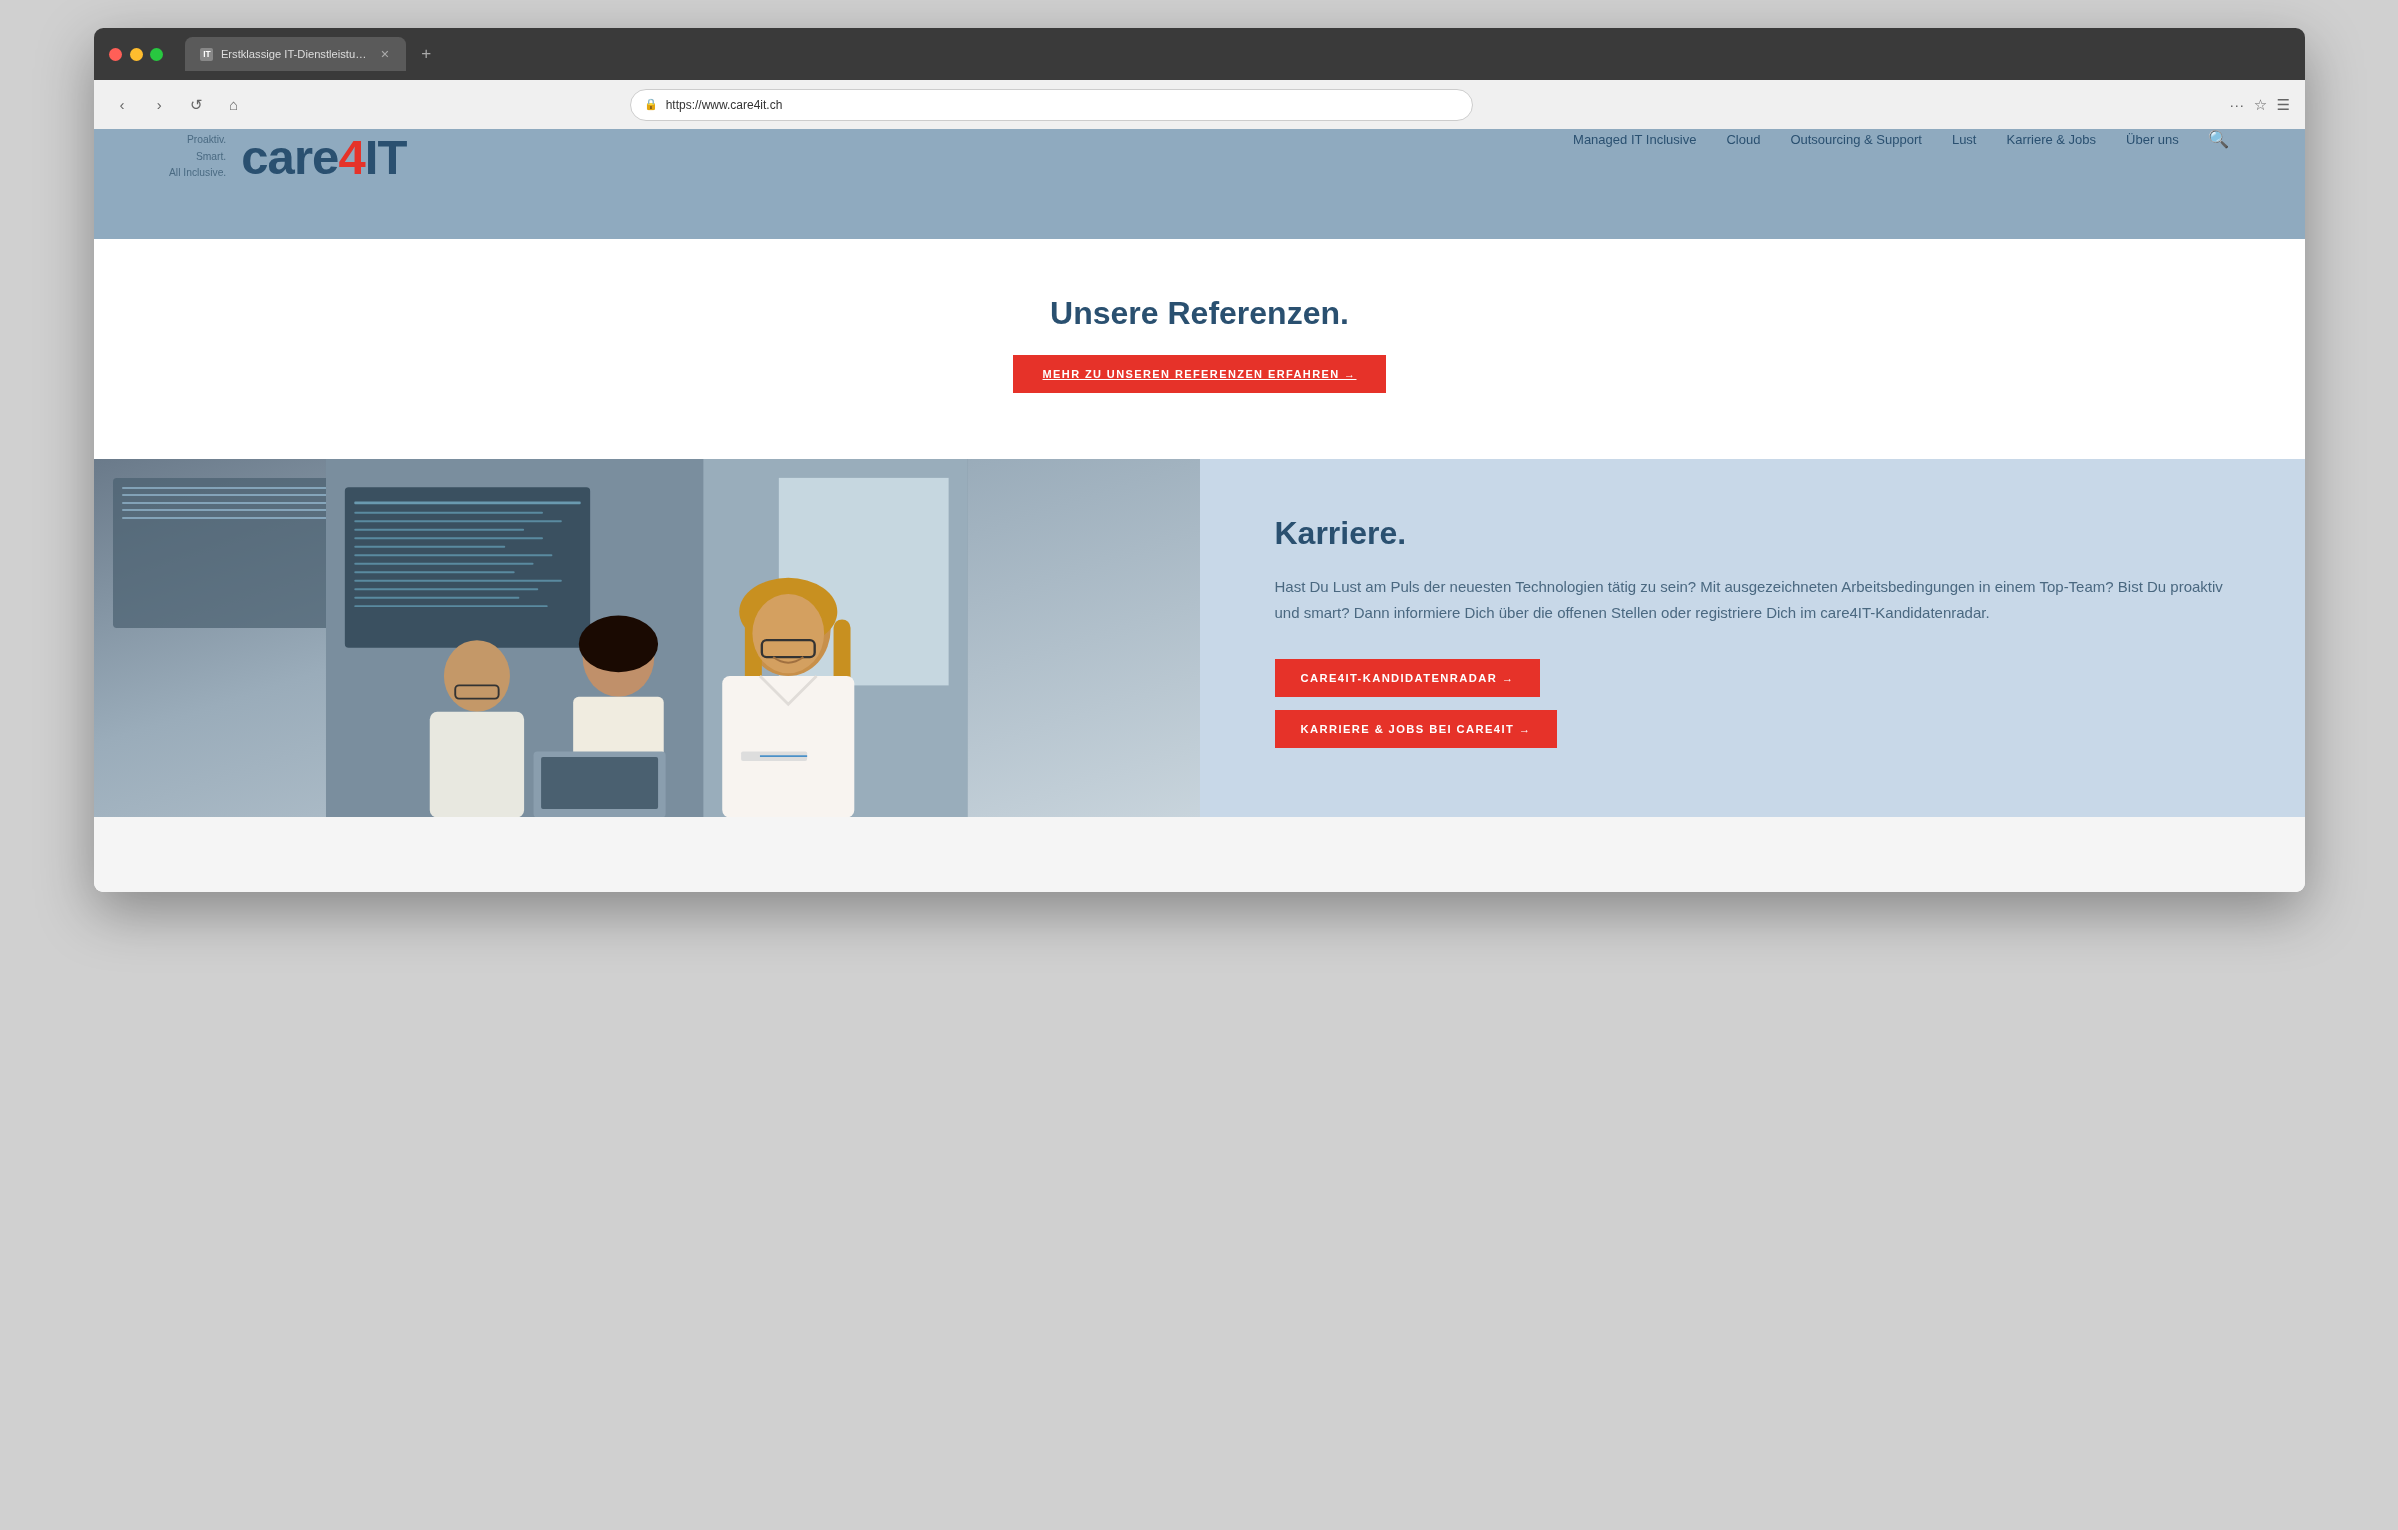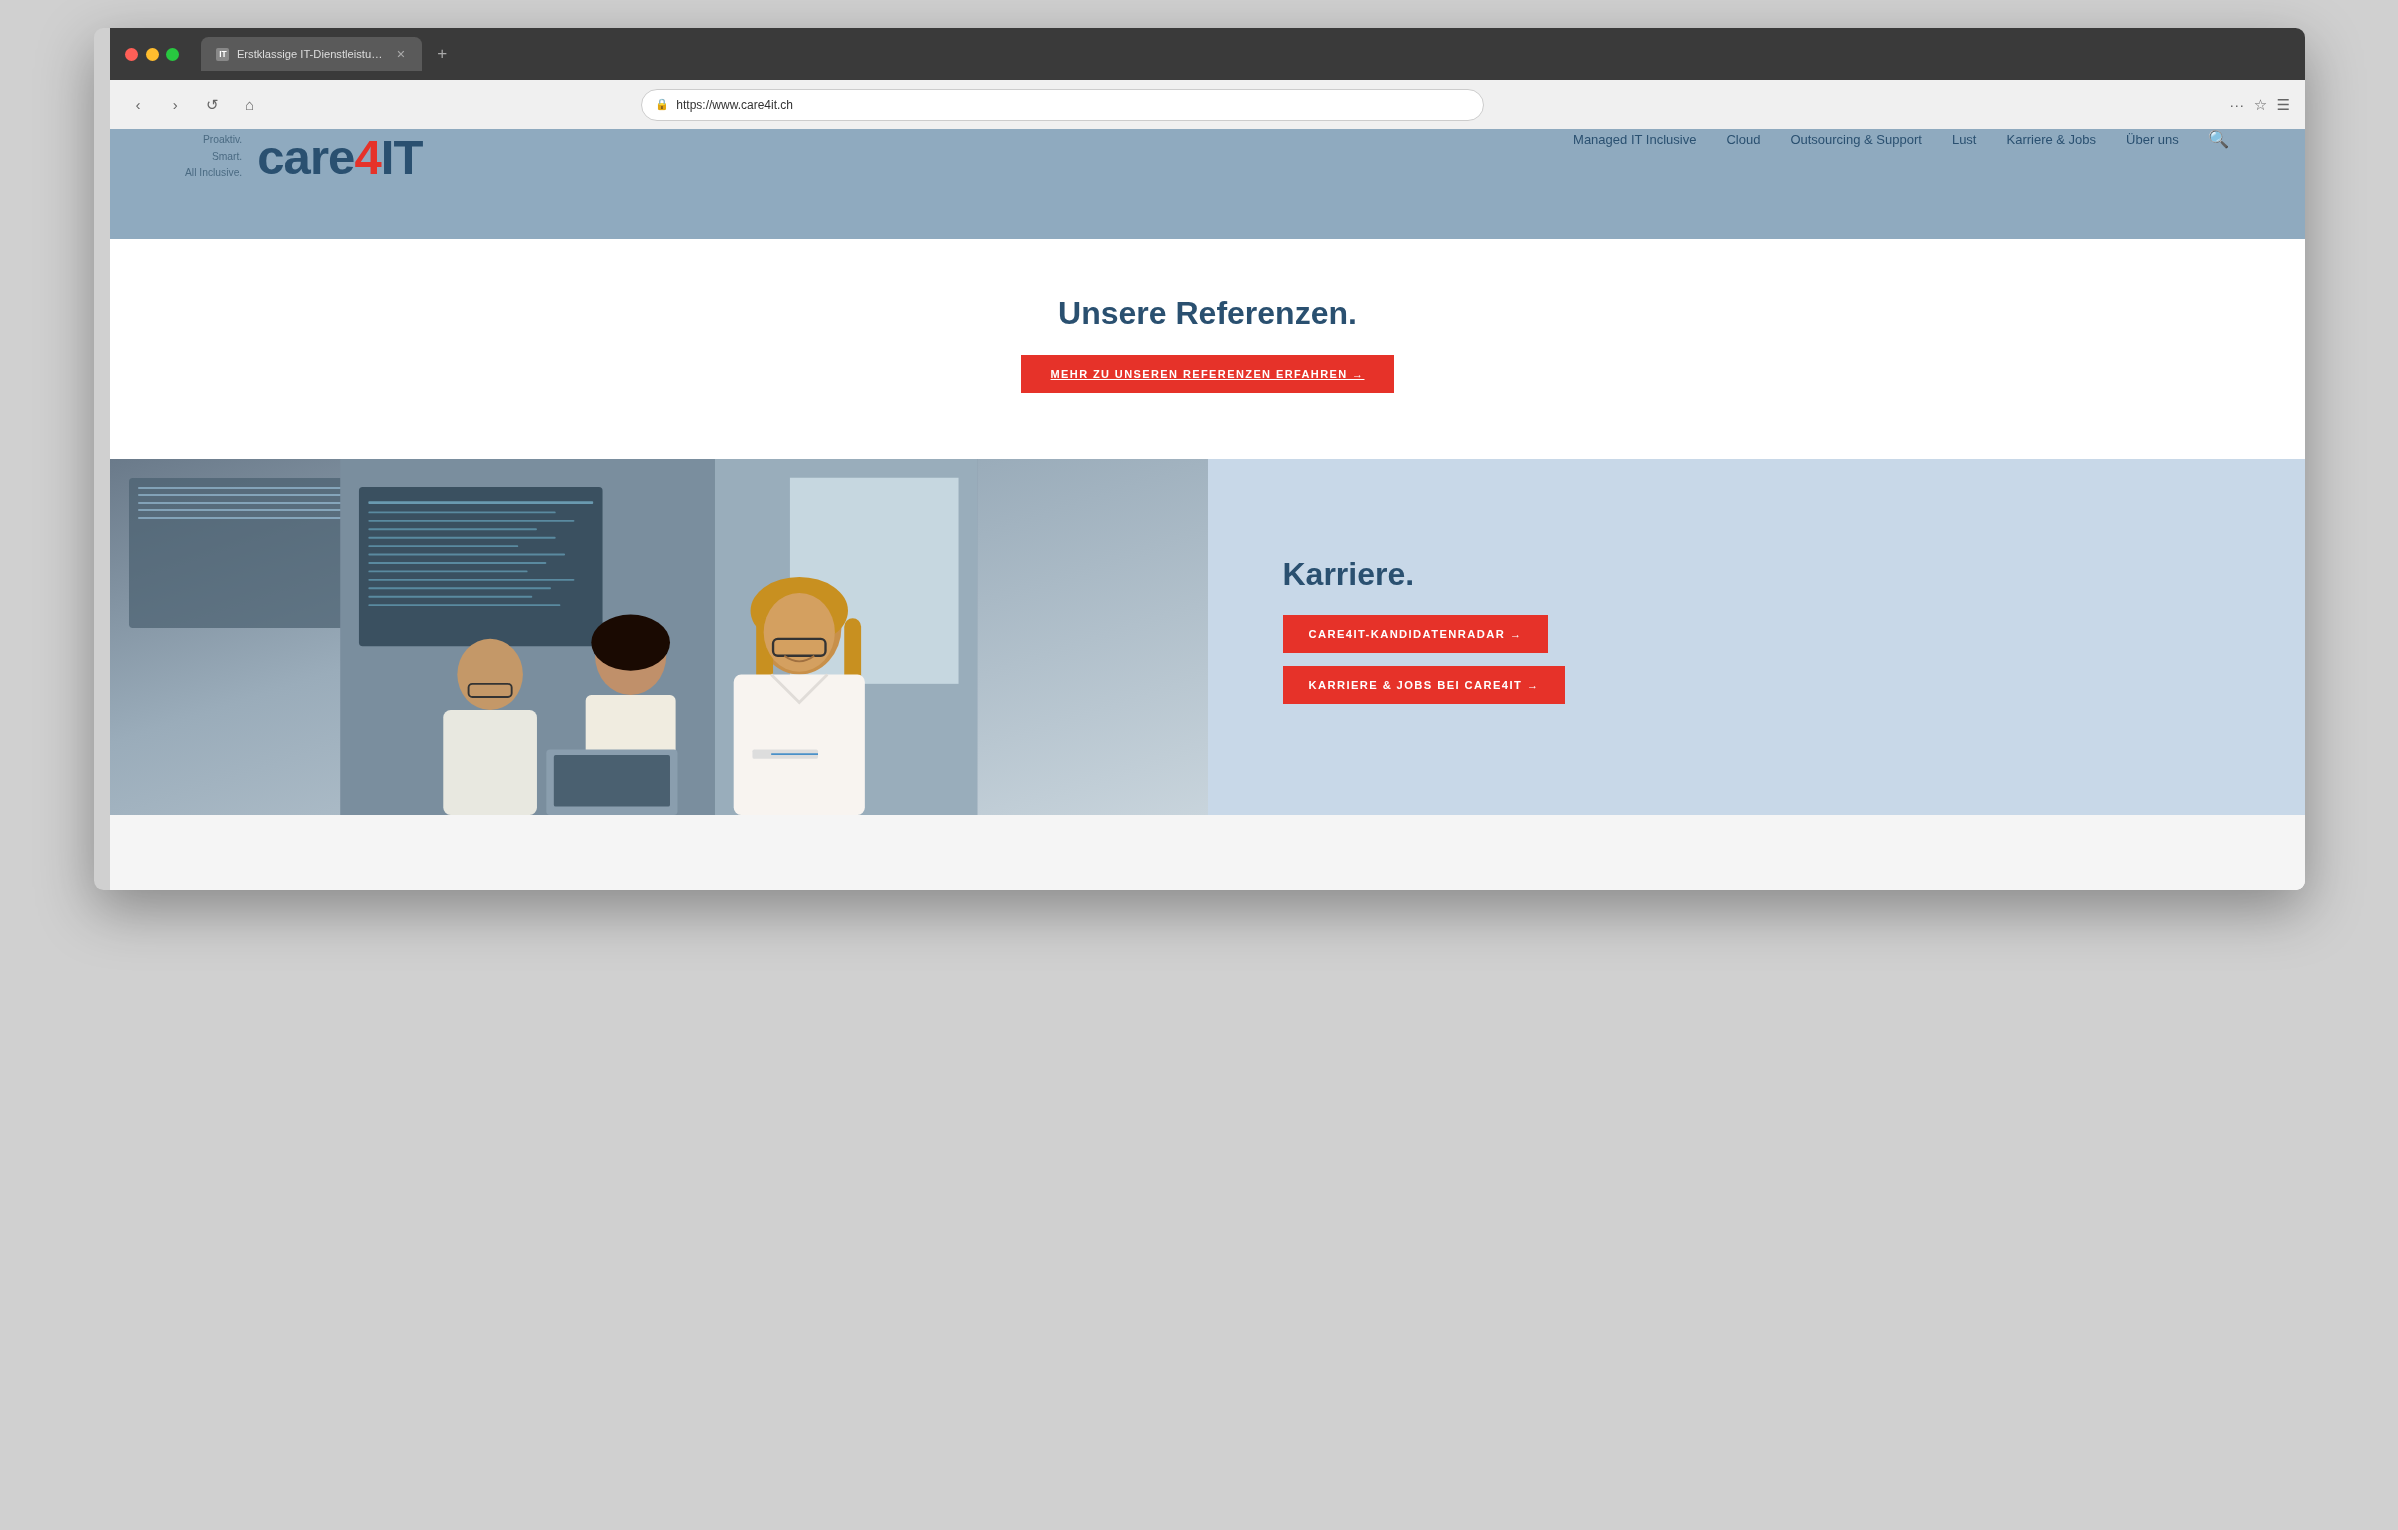--- a/index.html
+++ b/index.html
@@ -13,21 +13,20 @@
     }
 
     
     .browser-window {
       width: 2211px;
       margin: 0 auto;
       margin-top: 28px;
       border-radius: 9.4px;
       overflow: hidden;
       box-shadow: 0 19px 56px rgba(0,0,0,0.35);
-      padding-left: 16px;
     }
 
     .browser-titlebar {
       background: #3a3a3a;
       height: 52px;
       display: flex;
       align-items: center;
       padding: 0 15px;
       gap: 11.2px;
     }
@@ -496,20 +495,21 @@
 
             <path d="M 460 230 L 490 260 L 520 230" fill="none" stroke="#e0dcd8" stroke-width="3"></path>
 
             <rect x="440" y="310" width="70" height="10" rx="2" fill="#ddd"></rect>
             <line x1="460" y1="315" x2="510" y2="315" stroke="#4a90c8" stroke-width="2"></line>
           </svg>
         </div>
 
         <div class="karriere-content">
           <h2 class="karriere-title">Karriere.</h2>
+          <p class="karriere-text">Hast Du Lust am Puls der neuesten Technologien tätig zu sein? Mit ausgezeichneten Arbeitsbedingungen in einem Top-Team? Bist Du proaktiv und smart? Dann informiere Dich über die offenen Stellen oder registriere Dich im care4IT-Kandidatenradar.</p>
           <button class="btn-karriere">CARE4IT-KANDIDATENRADAR →</button>
           <button class="btn-karriere">KARRIERE &amp; JOBS BEI CARE4IT →</button>
         </div>
       </section>
 
       <div class="footer-section"></div>
 
     </div>
   </div>
 </div>

